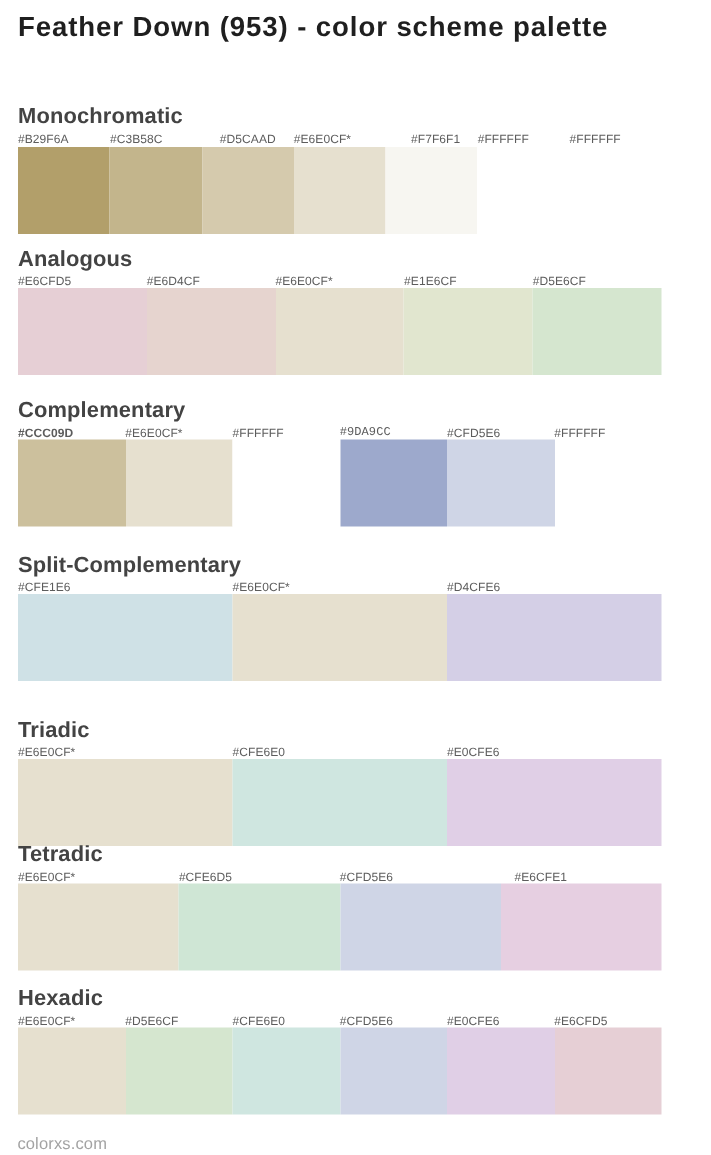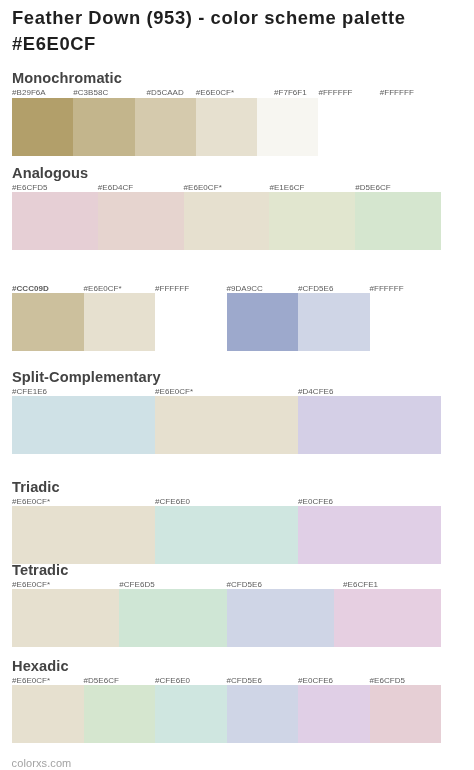--- a/index.html
+++ b/index.html
@@ -32,21 +32,20 @@
     position:absolute;left:11.6px;top:757.6px;
     font-size:11px;color:#a3a3a3;line-height:1;letter-spacing:0.1px;
   }
 </style>
 </head>
 <body>
 
 <div class="page">
   <h1 class="title">
     <span>Feather Down (953) - color scheme palette</span><br>
-    <span>#E6E0CF</span>
   </h1>
   <div id="sections">
       <div class="section" style="top: 97.5px; height: 68px;">
         <div class="sec-head">Monochromatic</div>
         <div class="labels">
           <span class="lbl" style="left: 0px;">#B29F6A</span>
           <span class="lbl" style="left: 61.29px;">#C3B58C</span>
           <span class="lbl" style="left: 122.57px; padding-left: 12px;">#D5CAAD</span>
           <span class="lbl" style="left: 183.86px;">#E6E0CF*</span>
           <span class="lbl" style="left: 262px;">#F7F6F1</span>
@@ -74,25 +73,26 @@
         </div>
         <div class="swatches">
           <div class="sw" style="width: 85.8px; background: rgb(230, 207, 213);"></div>
           <div class="sw" style="width: 85.8px; background: rgb(230, 212, 207);"></div>
           <div class="sw" style="width: 85.8px; background: rgb(230, 224, 207);"></div>
           <div class="sw" style="width: 85.8px; background: rgb(225, 230, 207);"></div>
           <div class="sw" style="width: 85.8px; background: rgb(213, 230, 207);"></div>
         </div>
       </div>
       <div class="section" style="top: 293.1px; height: 58px;">
+        <div class="sec-head">Complementary</div>
         <div class="labels">
           <span class="lbl" style="left: 0px; font-weight: bold;">#CCC09D</span>
           <span class="lbl" style="left: 71.5px;">#E6E0CF*</span>
           <span class="lbl" style="left: 143px;">#FFFFFF</span>
-          <span class="lbl" style="left: 214.5px;">#9DA9CC</span>
+          <span class="lbl" style="left: 214.5px; font-family: Liberation Mono, monospace;">#9DA9CC</span>
           <span class="lbl" style="left: 286px;">#CFD5E6</span>
           <span class="lbl" style="left: 357.5px;">#FFFFFF</span>
         </div>
         <div class="swatches">
           <div class="sw" style="width: 71.5px; background: rgb(204, 192, 157);"></div>
           <div class="sw" style="width: 71.5px; background: rgb(230, 224, 207);"></div>
           <div class="sw" style="width: 71.5px; background: rgb(255, 255, 255);"></div>
           <div class="sw" style="width: 71.5px; background: rgb(157, 169, 204);"></div>
           <div class="sw" style="width: 71.5px; background: rgb(207, 213, 230);"></div>
           <div class="sw" style="width: 71.5px; background: rgb(255, 255, 255);"></div>

